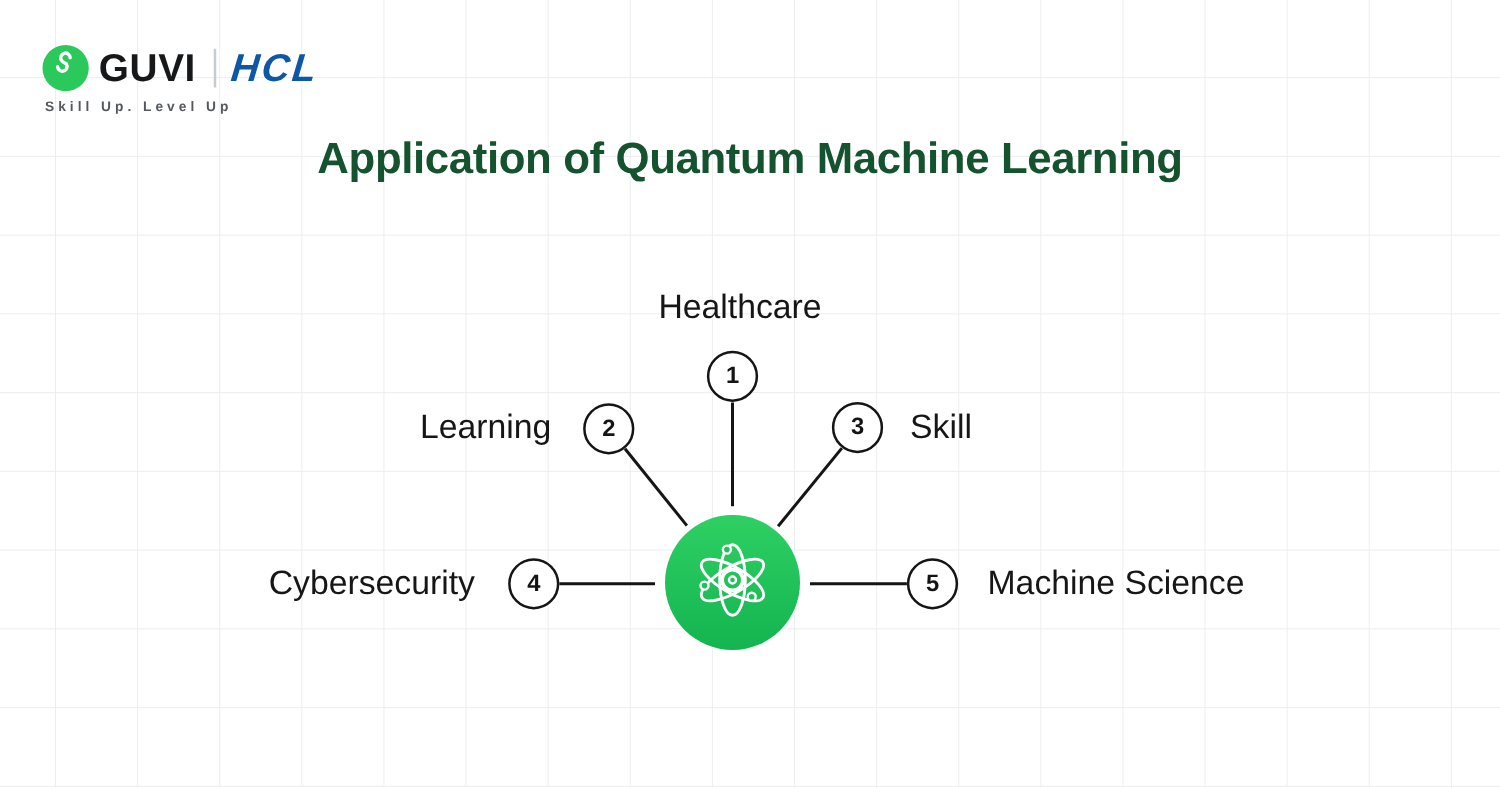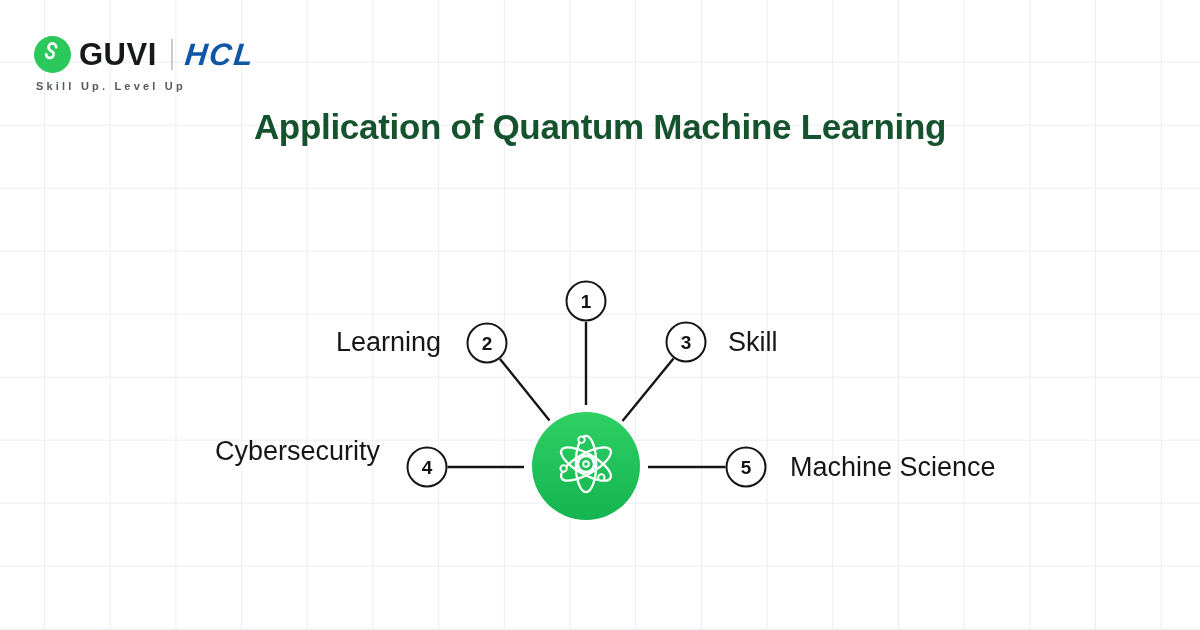--- a/index.html
+++ b/index.html
@@ -119,23 +119,24 @@
   <div class="node-circle" style="left:686px; top:342px;">
     <span>3</span>
   </div>
   <div class="node-circle" style="left:427px; top:467px;">
     <span>4</span>
   </div>
   <div class="node-circle" style="left:746px; top:467px;">
     <span>5</span>
   </div>
 
+  <div class="node-label label-center" style="left:592px; top:246px;">Healthcare</div>
   <div class="node-label label-right" style="left:441px; top:342px;">Learning</div>
   <div class="node-label label-left" style="left:728px; top:342px;">Skill</div>
-  <div class="node-label label-right" style="left:380px; top:451px;">Cybersecurity</div>
+  <div class="node-label label-right" style="left:380px; top:467px;">Cybersecurity</div>
   <div class="node-label label-left" style="left:790px; top:467px;">Machine Science</div>
 
   <div class="hub">
     <span>
       <svg width="64" height="64" viewBox="0 0 100 100">
         <g fill="none" stroke="#ffffff" stroke-width="3.6">
           <ellipse cx="50" cy="50" rx="16" ry="44"></ellipse>
           <ellipse cx="50" cy="50" rx="16" ry="44" transform="rotate(60 50 50)"></ellipse>
           <ellipse cx="50" cy="50" rx="16" ry="44" transform="rotate(-60 50 50)"></ellipse>
           <circle cx="50" cy="50" r="13" stroke-width="4.6"></circle>

